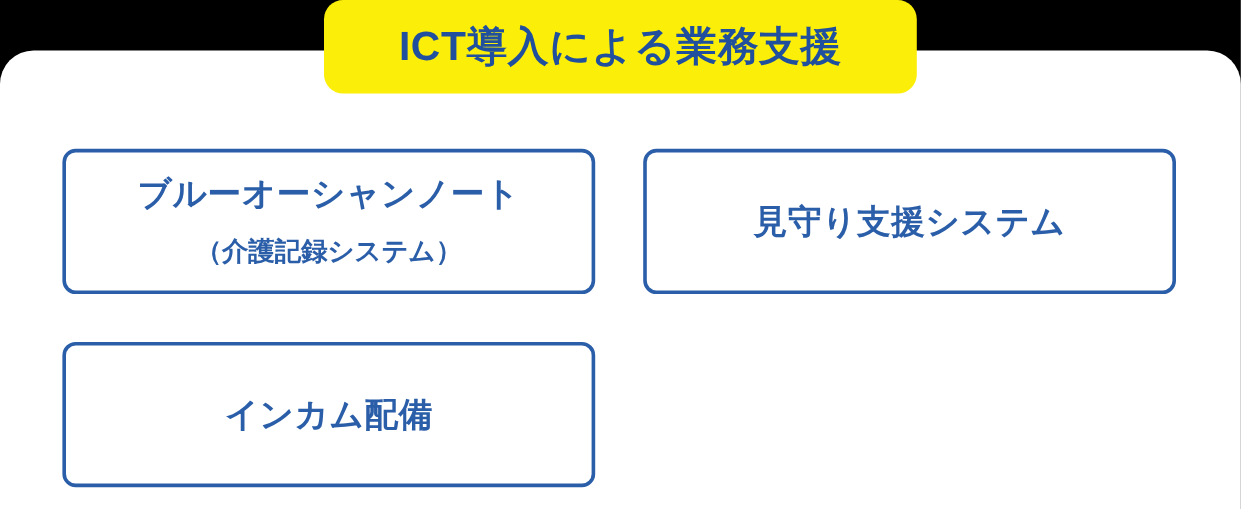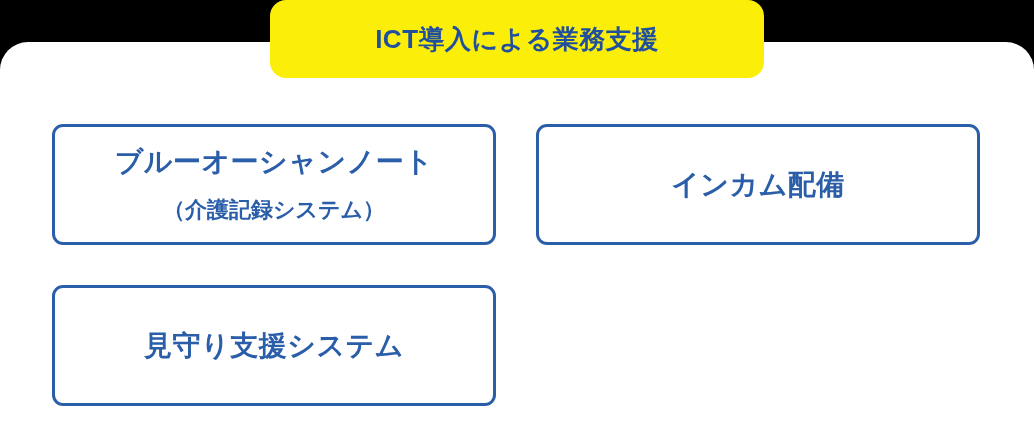--- a/index.html
+++ b/index.html
@@ -41,21 +41,21 @@
     height: 78px;
     background: #FBEE09;
     border-radius: 16px;
     display: flex;
     align-items: center;
     justify-content: center;
     box-sizing: border-box;
     z-index: 3;
   }
   .title-text {
-    font-size: 26px;
+    font-size: 34px;
     font-weight: bold;
     color: #204F9E;
     letter-spacing: 0.5px;
     line-height: 1;
     white-space: nowrap;
   }
 
   
   .box-grid {
     position: absolute;
@@ -118,24 +118,24 @@
   </div>
 
   <div class="box-grid">
 
     <div class="box">
       <span class="box-title">ブルーオーシャンノート</span>
       <span class="box-subtitle">（介護記録システム）</span>
     </div>
 
     <div class="box">
-      <span class="box-title">インカム配備</span>
+      <span class="box-title">見守り支援システム</span>
 
     </div>
 
     <div class="box">
-      <span class="box-title">見守り支援システム</span>
+      <span class="box-title">インカム配備</span>
 
     </div>
 
 
   </div>
 </div>
 
 </body></html>

